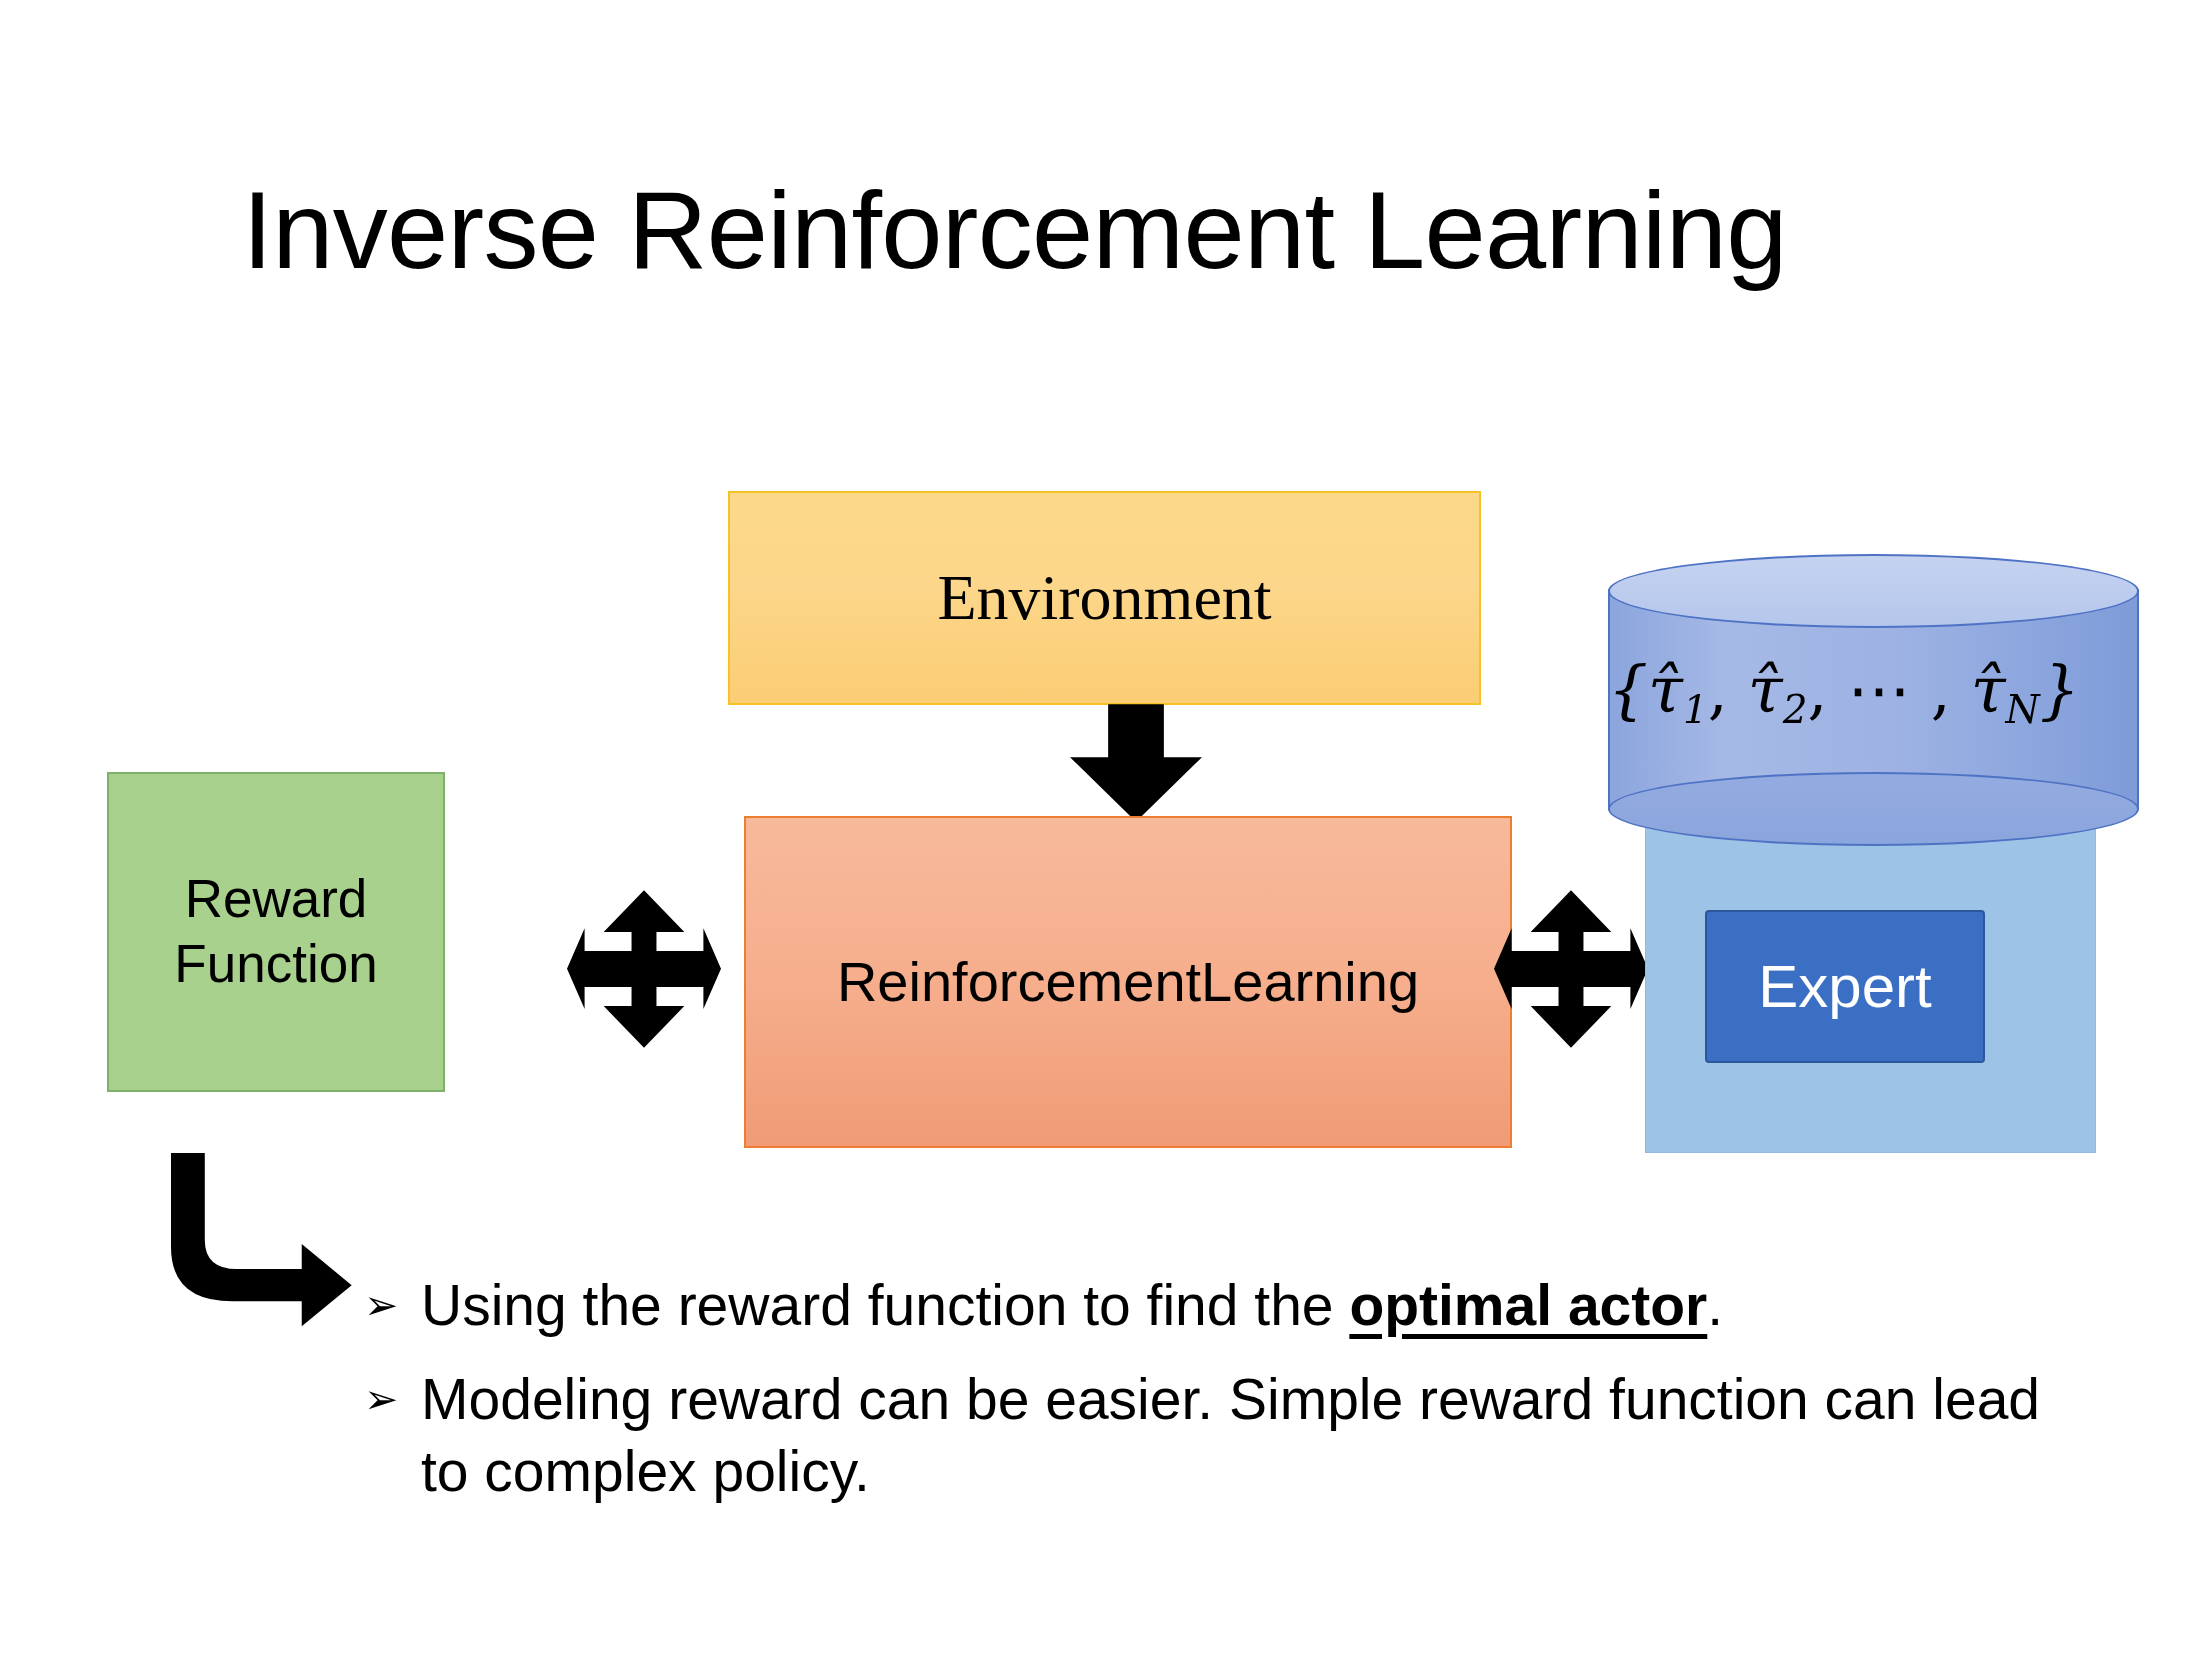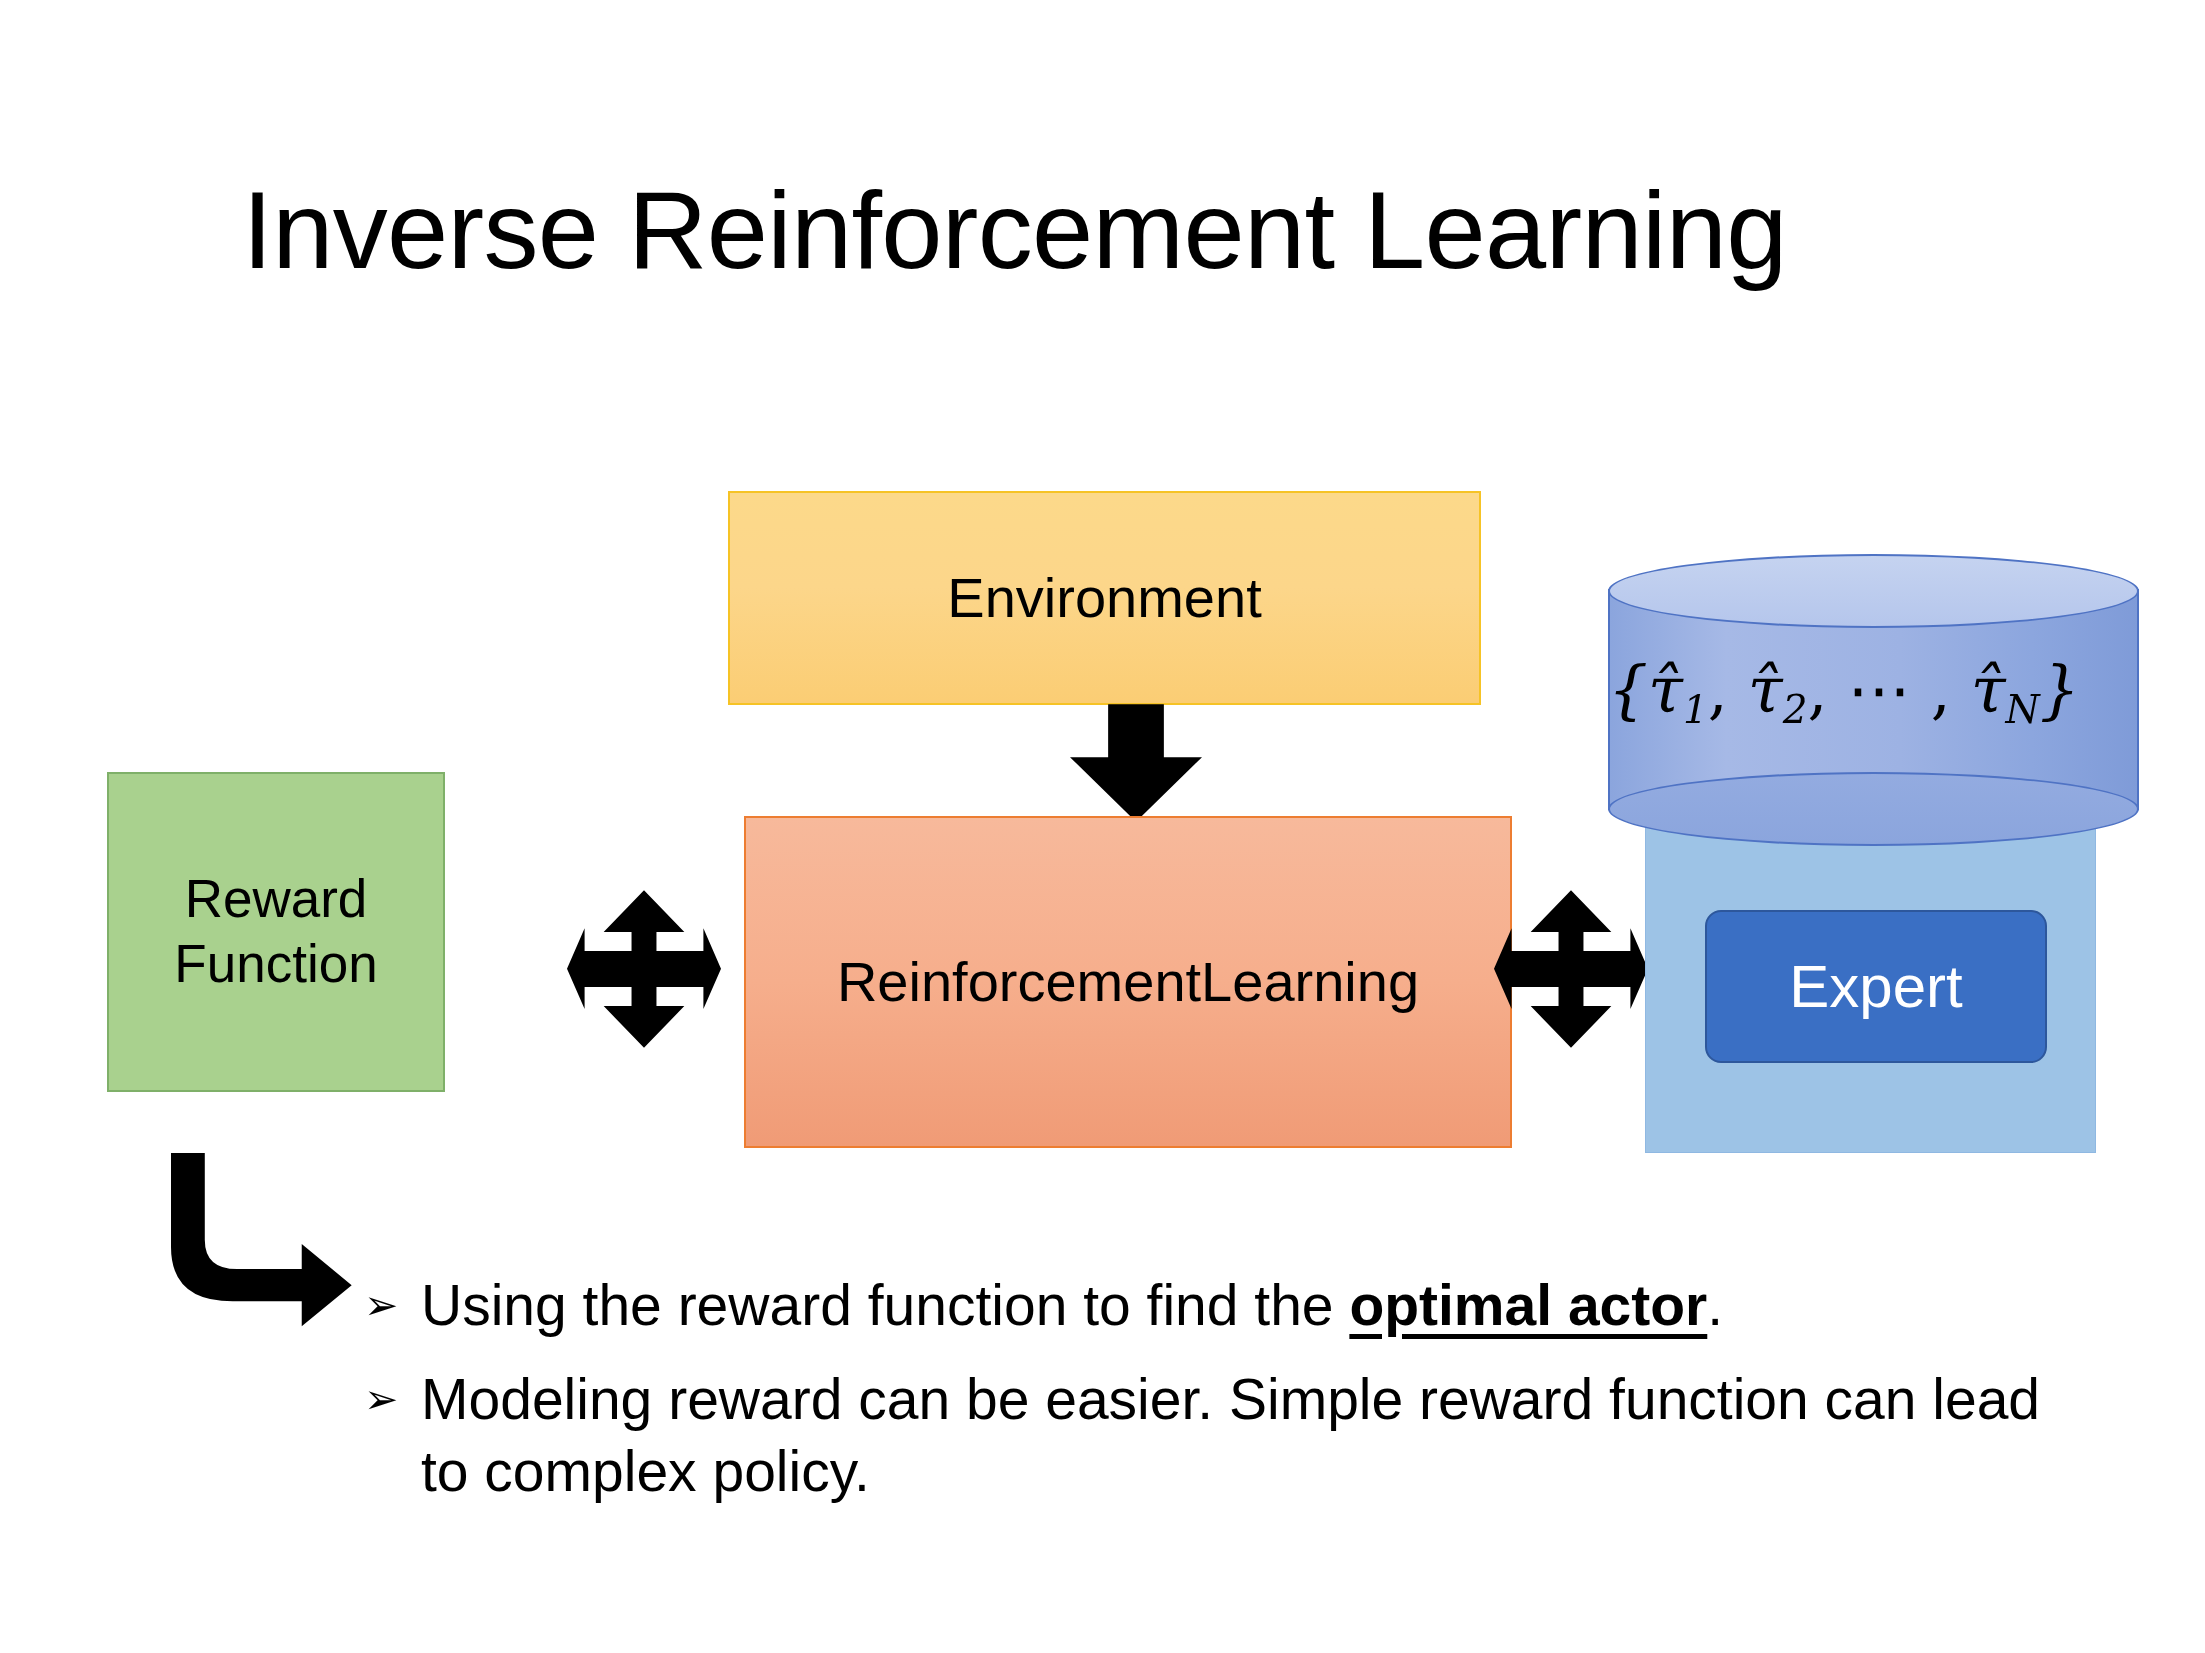--- a/index.html
+++ b/index.html
@@ -42,23 +42,24 @@
     width: 753px;
     height: 214px;
     box-sizing: border-box;
     background: linear-gradient(180deg, #fcd98a 0%, #fcd68a 45%, #fbcd74 100%);
     border: 2.2px solid #f6c325;
     display: flex;
     align-items: center;
     justify-content: center;
   }
   .env-label {
-    font-size: 56px;
+    font-size: 64px;
     color: #000000;
     line-height: 1;
+    font-family: Liberation Serif, serif;
   }
 
   
   .arrow-down {
     position: absolute;
     left: 1070px;
     top: 692px;
     width: 132px;
     height: 118px;
   }
@@ -134,25 +135,25 @@
     width: 451px;
     height: 332px;
     background: #9dc3e6;
     border: 1.5px solid #8fb8e2;
     box-sizing: border-box;
   }
   .expert-chip {
     position: absolute;
     left: 1705px;
     top: 898px;
-    width: 342px;
+    width: 280px;
     height: 153px;
     background: #3a6fc4;
     border: 2.9px solid #2d579c;
-    border-radius: 16px;
+    border-radius: 4px;
     box-sizing: border-box;
     display: flex;
     align-items: center;
     justify-content: center;
   }
   .expert-label {
     font-size: 60px;
     color: #ffffff;
     line-height: 1;
   }

